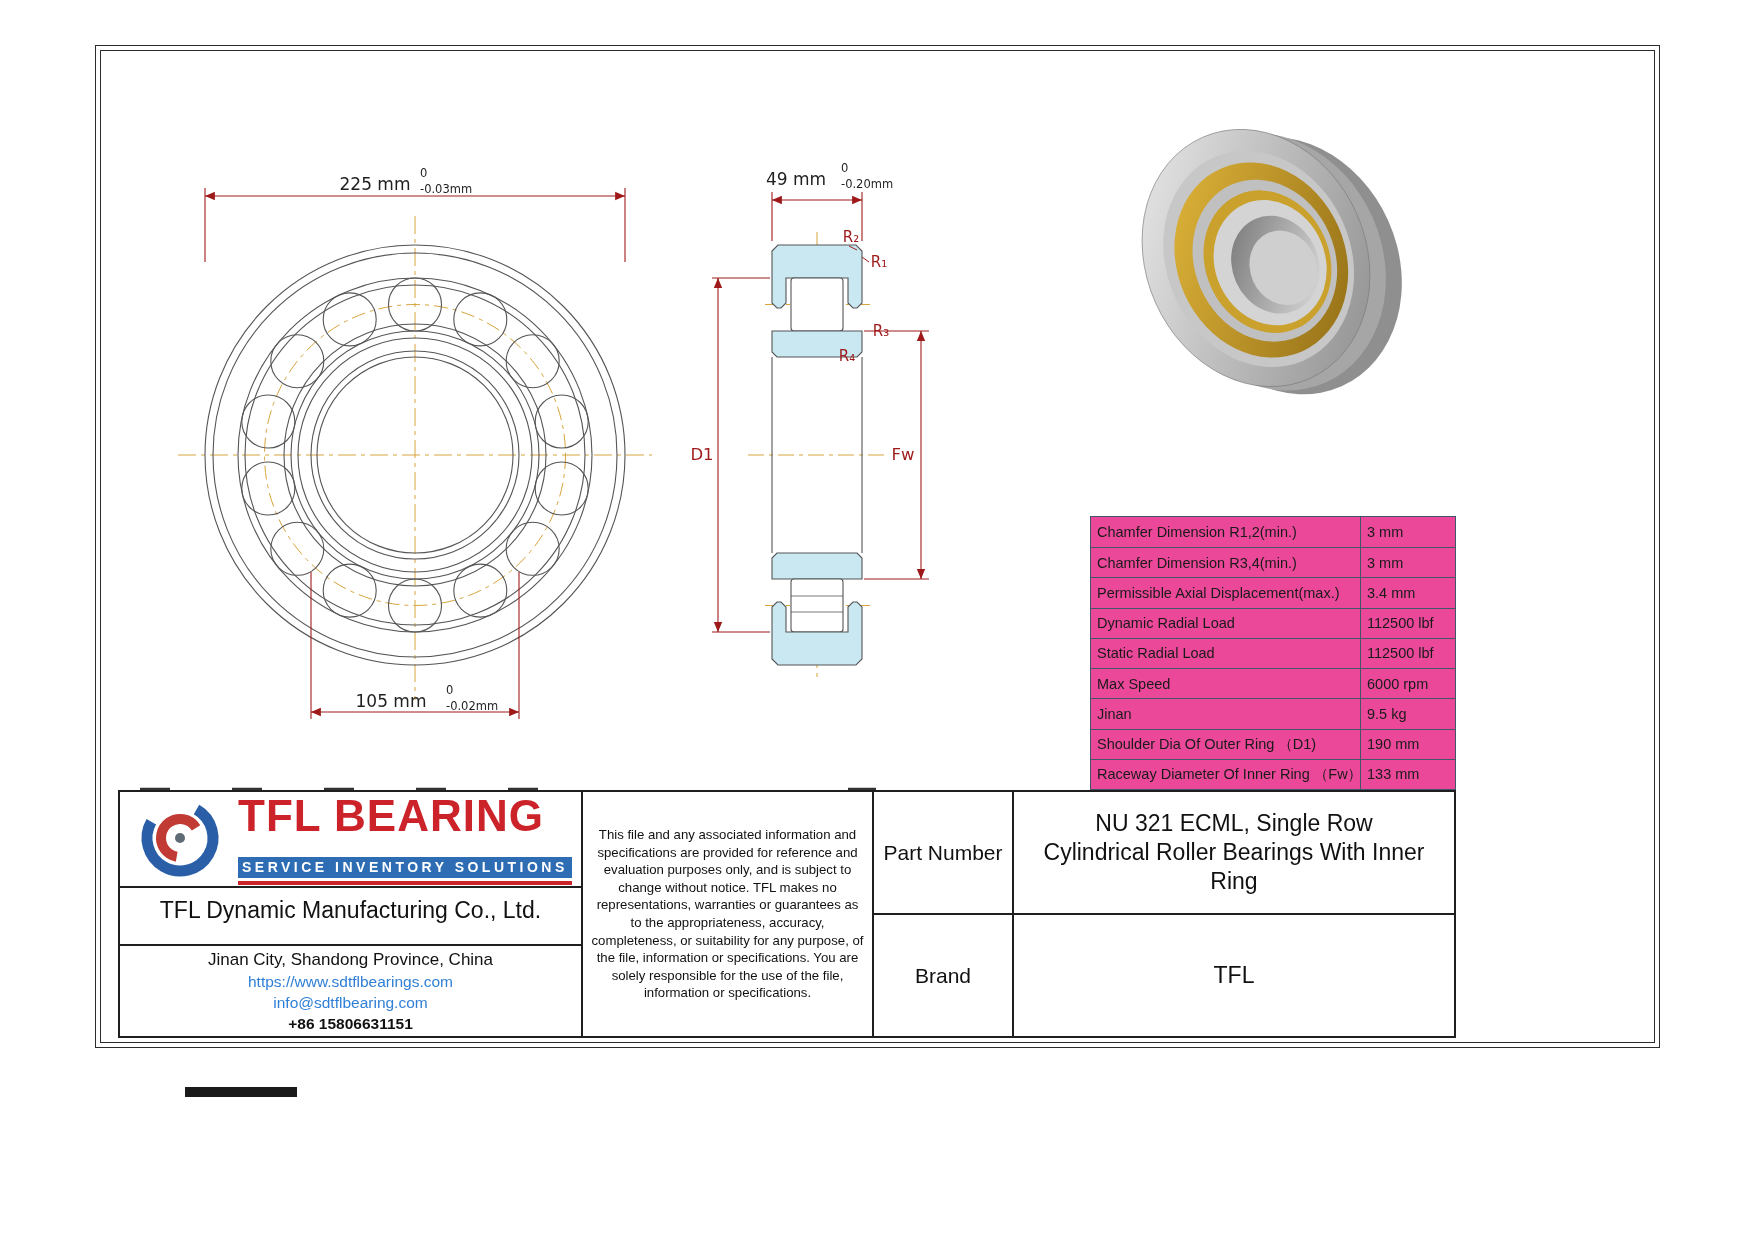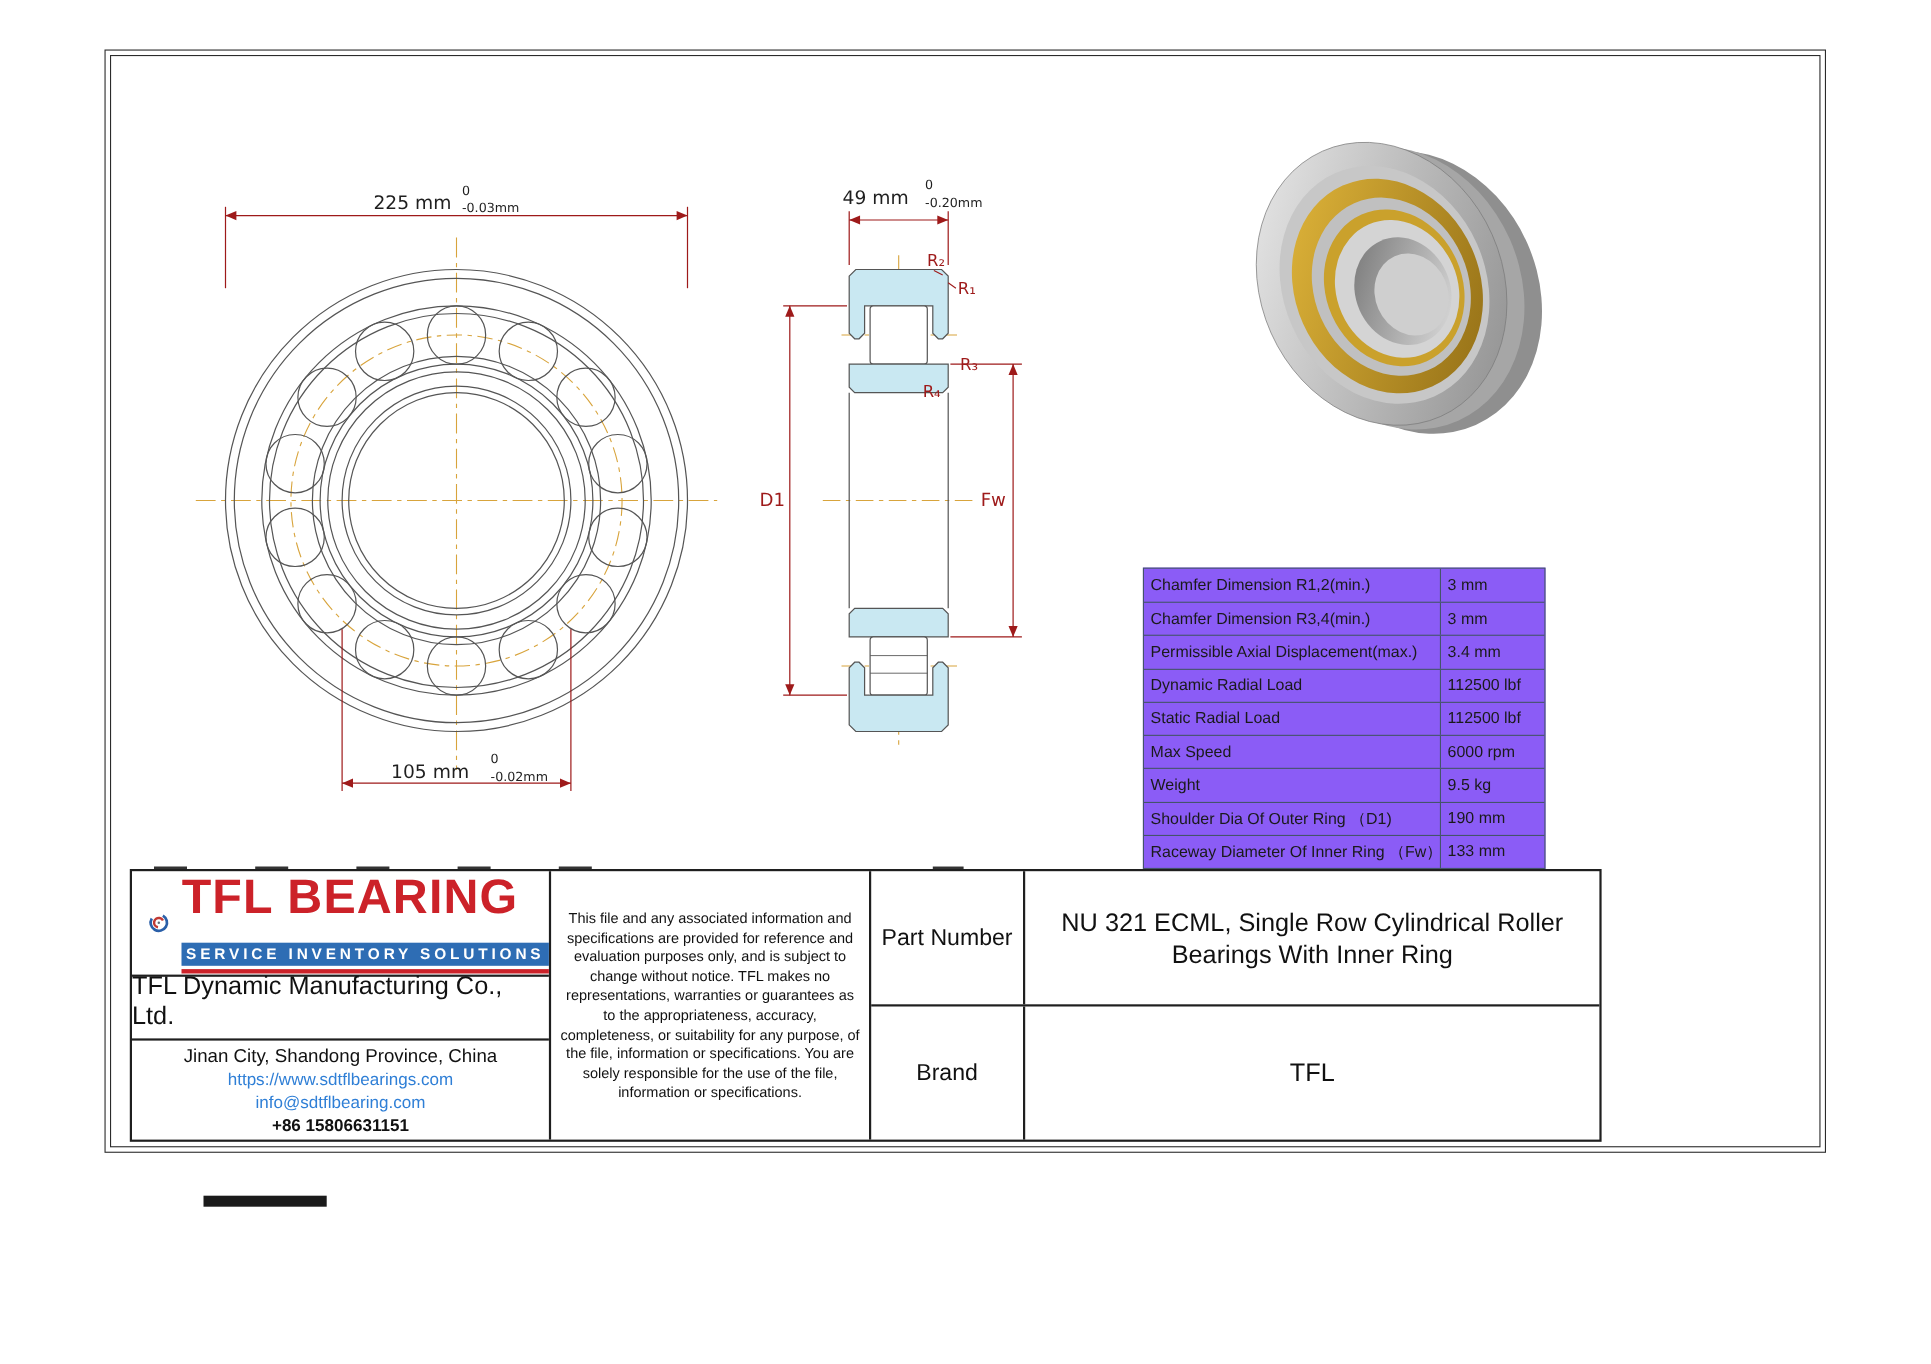--- a/index.html
+++ b/index.html
@@ -12,31 +12,31 @@
   .frame-inner { left:100px; top:50px; width:1555px; height:993px; }
 
   svg.drawing { position:absolute; left:0; top:0; }
   svg text { font-family:"DejaVu Sans","Liberation Sans",sans-serif; }
   .dim-main { font-size:17px; fill:#1f1f1f; }
   .dim-tol  { font-size:11.5px; fill:#1f1f1f; }
   .dim-label { font-size:15px; fill:#9e1a1a; }
   .dim-label-lg { font-size:16.5px; fill:#9e1a1a; }
 
   
-  .spec-table { position:absolute; left:1039px; top:516px; width:366px; height:274px;
-    border:1.6px solid #44546a; display:grid; grid-template-rows:repeat(9,1fr); background:#8b5cf6; }
+  .spec-table { position:absolute; left:1090px; top:516px; width:366px; height:274px;
+    border:1.6px solid #44546a; display:grid; grid-template-rows:repeat(9,1fr); background:#ec4899; }
   .spec-row { display:grid; grid-template-columns:270px 1fr; }
   .spec-row + .spec-row { border-top:1.4px solid #44546a; }
   .spec-label, .spec-value { display:flex; align-items:center; padding:0 6px; font-size:14.5px; color:#1a1a1a; white-space:nowrap; overflow:hidden; }
   .spec-label { border-right:1.4px solid #44546a; }
 
   
   .title-block { position:absolute; left:118px; top:790px; width:1338px; height:248px;
     border:2px solid #1f1f1f; display:flex; background:#fff; }
-  .tb-left { width:381px; flex:0 0 auto; border-right:2px solid #1f1f1f; display:flex; flex-direction:column; }
+  .tb-left { width:463px; flex:0 0 auto; border-right:2px solid #1f1f1f; display:flex; flex-direction:column; }
   .tb-logo-cell { height:94px; display:flex; align-items:center; padding-left:14px; gap:10px; }
   .logo-text { display:flex; flex-direction:column; width:fit-content; }
   .logo-brand { font-size:44px; font-weight:bold; color:#cc2229; letter-spacing:1px; line-height:1; white-space:nowrap; }
   .logo-banner { margin-top:19px; background:#2e6db4; color:#fff; font-size:14px; font-weight:bold;
     letter-spacing:3.5px; text-align:center; padding:2px 4px 3px; white-space:nowrap; }
   .logo-redbar { height:4px; background:#cc2229; margin-top:3px; }
   .tb-company { height:46px; border-top:2px solid #1f1f1f; display:flex; align-items:center; justify-content:center;
     font-size:23px; color:#111; }
   .tb-address { flex:1; border-top:2px solid #1f1f1f; display:flex; flex-direction:column; align-items:center;
     justify-content:center; gap:3px;margin-top:12px; }
@@ -237,21 +237,21 @@
     </div>
     <div class="spec-row">
       <div class="spec-label">Static Radial Load</div>
       <div class="spec-value">112500 lbf</div>
     </div>
     <div class="spec-row">
       <div class="spec-label">Max Speed</div>
       <div class="spec-value">6000 rpm</div>
     </div>
     <div class="spec-row">
-      <div class="spec-label">Weight</div>
+      <div class="spec-label">Jinan</div>
       <div class="spec-value">9.5 kg</div>
     </div>
     <div class="spec-row">
       <div class="spec-label">Shoulder Dia Of Outer Ring （D1)</div>
       <div class="spec-value">190 mm</div>
     </div>
     <div class="spec-row">
       <div class="spec-label">Raceway Diameter Of Inner Ring （Fw）</div>
       <div class="spec-value">133 mm</div>
     </div>

